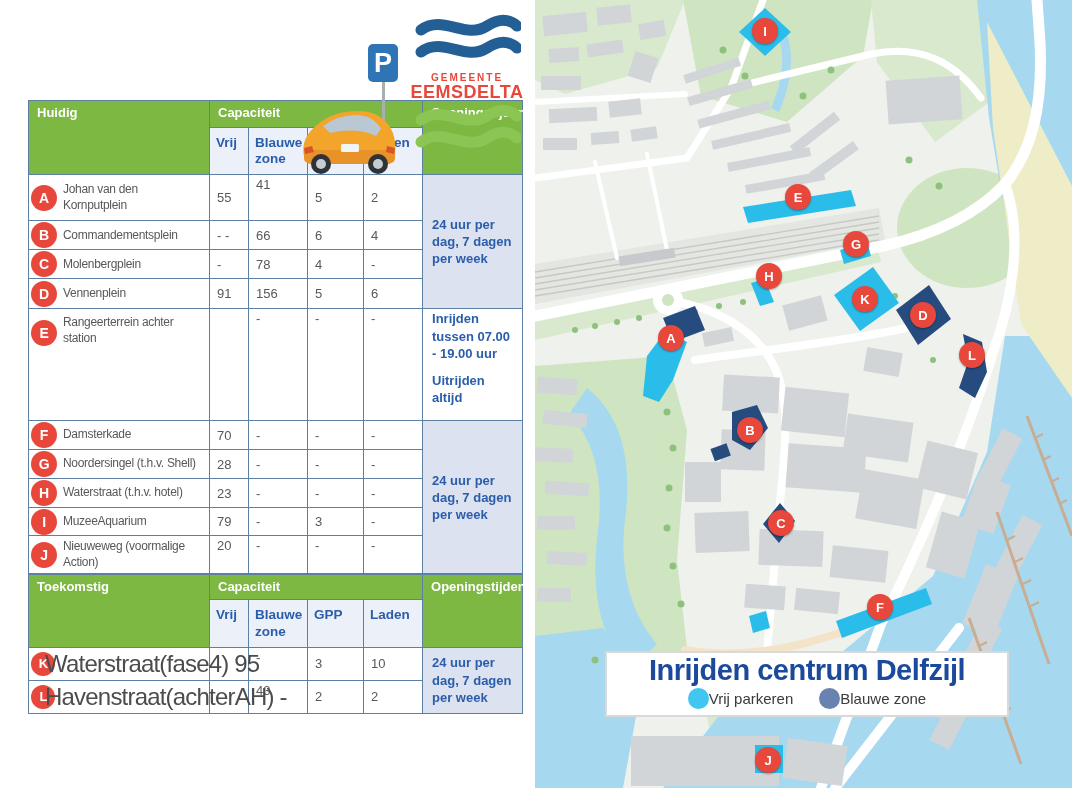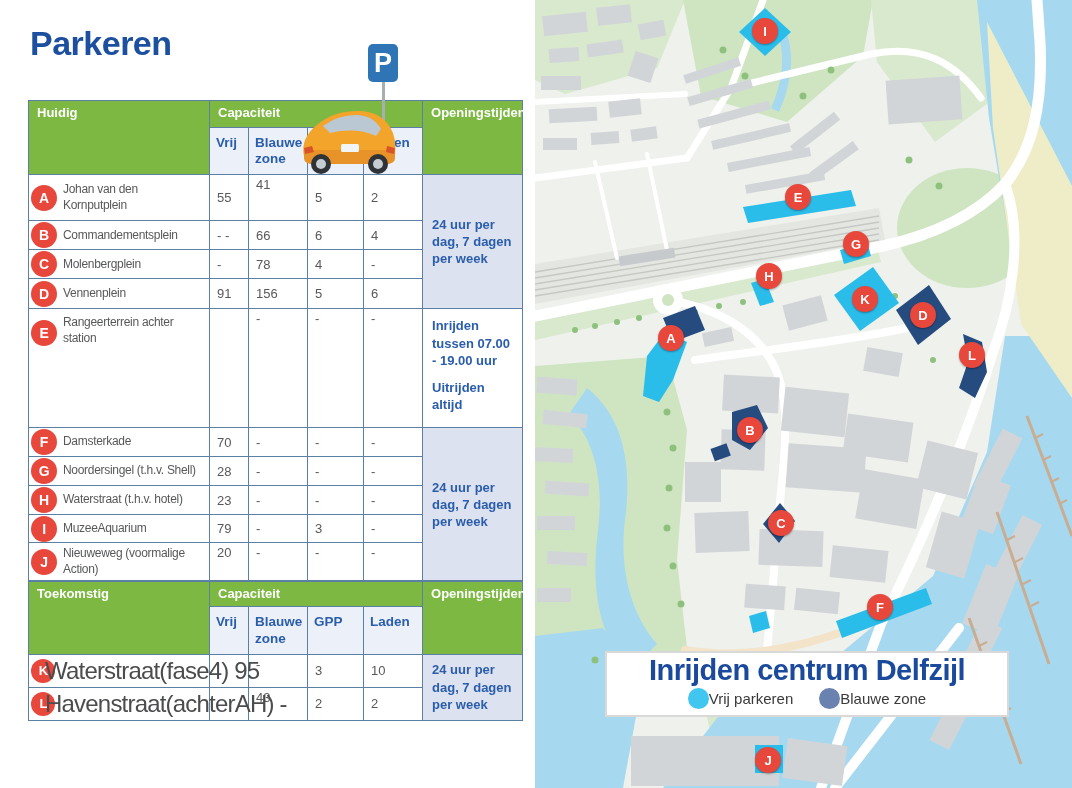--- a/index.html
+++ b/index.html
@@ -32,21 +32,21 @@
   .name-cell{position:relative;padding:3px 6px 3px 34px;font-size:12px;letter-spacing:-0.3px;
              color:#57585a;line-height:1.3;background:#fff;}
   .nowrap{white-space:nowrap;}
   .badge{position:absolute;left:2px;top:50%;transform:translateY(-50%);width:26px;height:26px;
          border-radius:50%;background:#e8473c;color:#fff;font-weight:bold;font-size:14px;
          display:flex;align-items:center;justify-content:center;z-index:2;}
   .val{font-size:13px;color:#57585a;padding:2px 7px;text-align:left;vertical-align:middle;background:#fff;border-radius:12px;}
   .va-top{vertical-align:top;padding-top:2px;}
   .open-cell{background:#dde2f0;color:#2a5dab;font-weight:bold;font-size:13px;padding:4px 9px;
              vertical-align:middle;line-height:1.32;}
-  .open-white{background:#fff;vertical-align:top;padding-top:8px;}
+  .open-white{background:#fff;vertical-align:top;padding-top:1px;}
   .open-white p{margin:0 0 10px 0;}
   .big-row .name-cell{white-space:nowrap;font-size:24px;letter-spacing:-0.8px;color:#4b4c4e;
                       padding:0 0 0 16px;line-height:1;}
   .big-row .badge{width:24px;height:24px;font-size:13px;left:2px;z-index:1;}
   .big-row .bigtxt{position:relative;z-index:2;}
   .t2{margin-top:0;}
   
   .map{position:absolute;left:535px;top:0;width:537px;height:788px;background:#eff1ed;}
   .mk{position:absolute;width:26px;height:26px;margin:-13px 0 0 -13px;border-radius:50%;background:#e8473c;
       color:#fff;font-weight:bold;font-size:13px;display:flex;align-items:center;justify-content:center;
@@ -62,40 +62,51 @@
   .legend-label:last-child{margin-right:0;}
 </style>
 </head>
 <body>
 
 <div class="page">
 
   <div class="left">
 
     <div class="title">
-      <div>Parkeren</div>
     </div>
 
     <div class="carbox">
       <div class="pole"></div>
       <div class="psign">P</div>
       <svg class="car" width="122" height="80" viewBox="0 0 122 80">
         <path d="M16,56 Q12,38 30,24 Q46,11 70,11 Q92,11 102,27 Q109,38 107,56 Q107,64 97,64 L26,64 Q16,64 16,56 Z" fill="#f3a42b"></path>
         <path d="M35,26 Q50,15 68,15 Q85,15 93,29 L88,36 Q68,27 42,33 Z" fill="#b9c8d2"></path>
         <path d="M16,50 L107,50 L107,58 Q107,64 97,64 L26,64 Q16,64 16,58 Z" fill="#e8932a"></path>
         <rect x="53" y="44" width="18" height="8" rx="1.5" fill="#f2f5f6"></rect>
         <path d="M16,48 L24,46 L26,52 L17,54 Z" fill="#d85427"></path>
         <path d="M99,46 L107,48 L106,54 L98,52 Z" fill="#d85427"></path>
         <circle cx="33" cy="64" r="10" fill="#2f3338"></circle>
           <circle cx="33" cy="64" r="5" fill="#c6cdd2"></circle>
         <circle cx="90" cy="64" r="10" fill="#2f3338"></circle>
           <circle cx="90" cy="64" r="5" fill="#c6cdd2"></circle>
       </svg>
     </div>
 
+    <div class="logo logo-left">
+      <svg width="108" height="52" viewBox="0 0 108 52">
+        <path d="M8,16 C30,0 52,26 74,12 C88,3 98,6 104,12" stroke="#235e94" stroke-width="11" fill="none" stroke-linecap="round"></path>
+        <path d="M8,38 C30,22 52,48 74,34 C88,25 98,28 104,34" stroke="#235e94" stroke-width="11" fill="none" stroke-linecap="round"></path>
+      </svg>
+      <div class="gem">GEMEENTE</div>
+      <div class="eems">EEMSDELTA</div>
+      <svg width="108" height="52" viewBox="0 0 108 52" style="margin-top:3px">
+        <path d="M8,16 C30,0 52,26 74,12 C88,3 98,6 104,12" stroke="#8bc553" stroke-width="11" fill="none" stroke-linecap="round"></path>
+        <path d="M8,38 C30,22 52,48 74,34 C88,25 98,28 104,34" stroke="#8bc553" stroke-width="11" fill="none" stroke-linecap="round"></path>
+      </svg>
+    </div>
 
     <table class="ptable" style="margin-top:100px">
       <colgroup>
           <col style="width:181px">
           <col style="width:39px">
           <col style="width:59px">
           <col style="width:56px">
           <col style="width:59px">
           <col style="width:100px">
         </colgroup>

